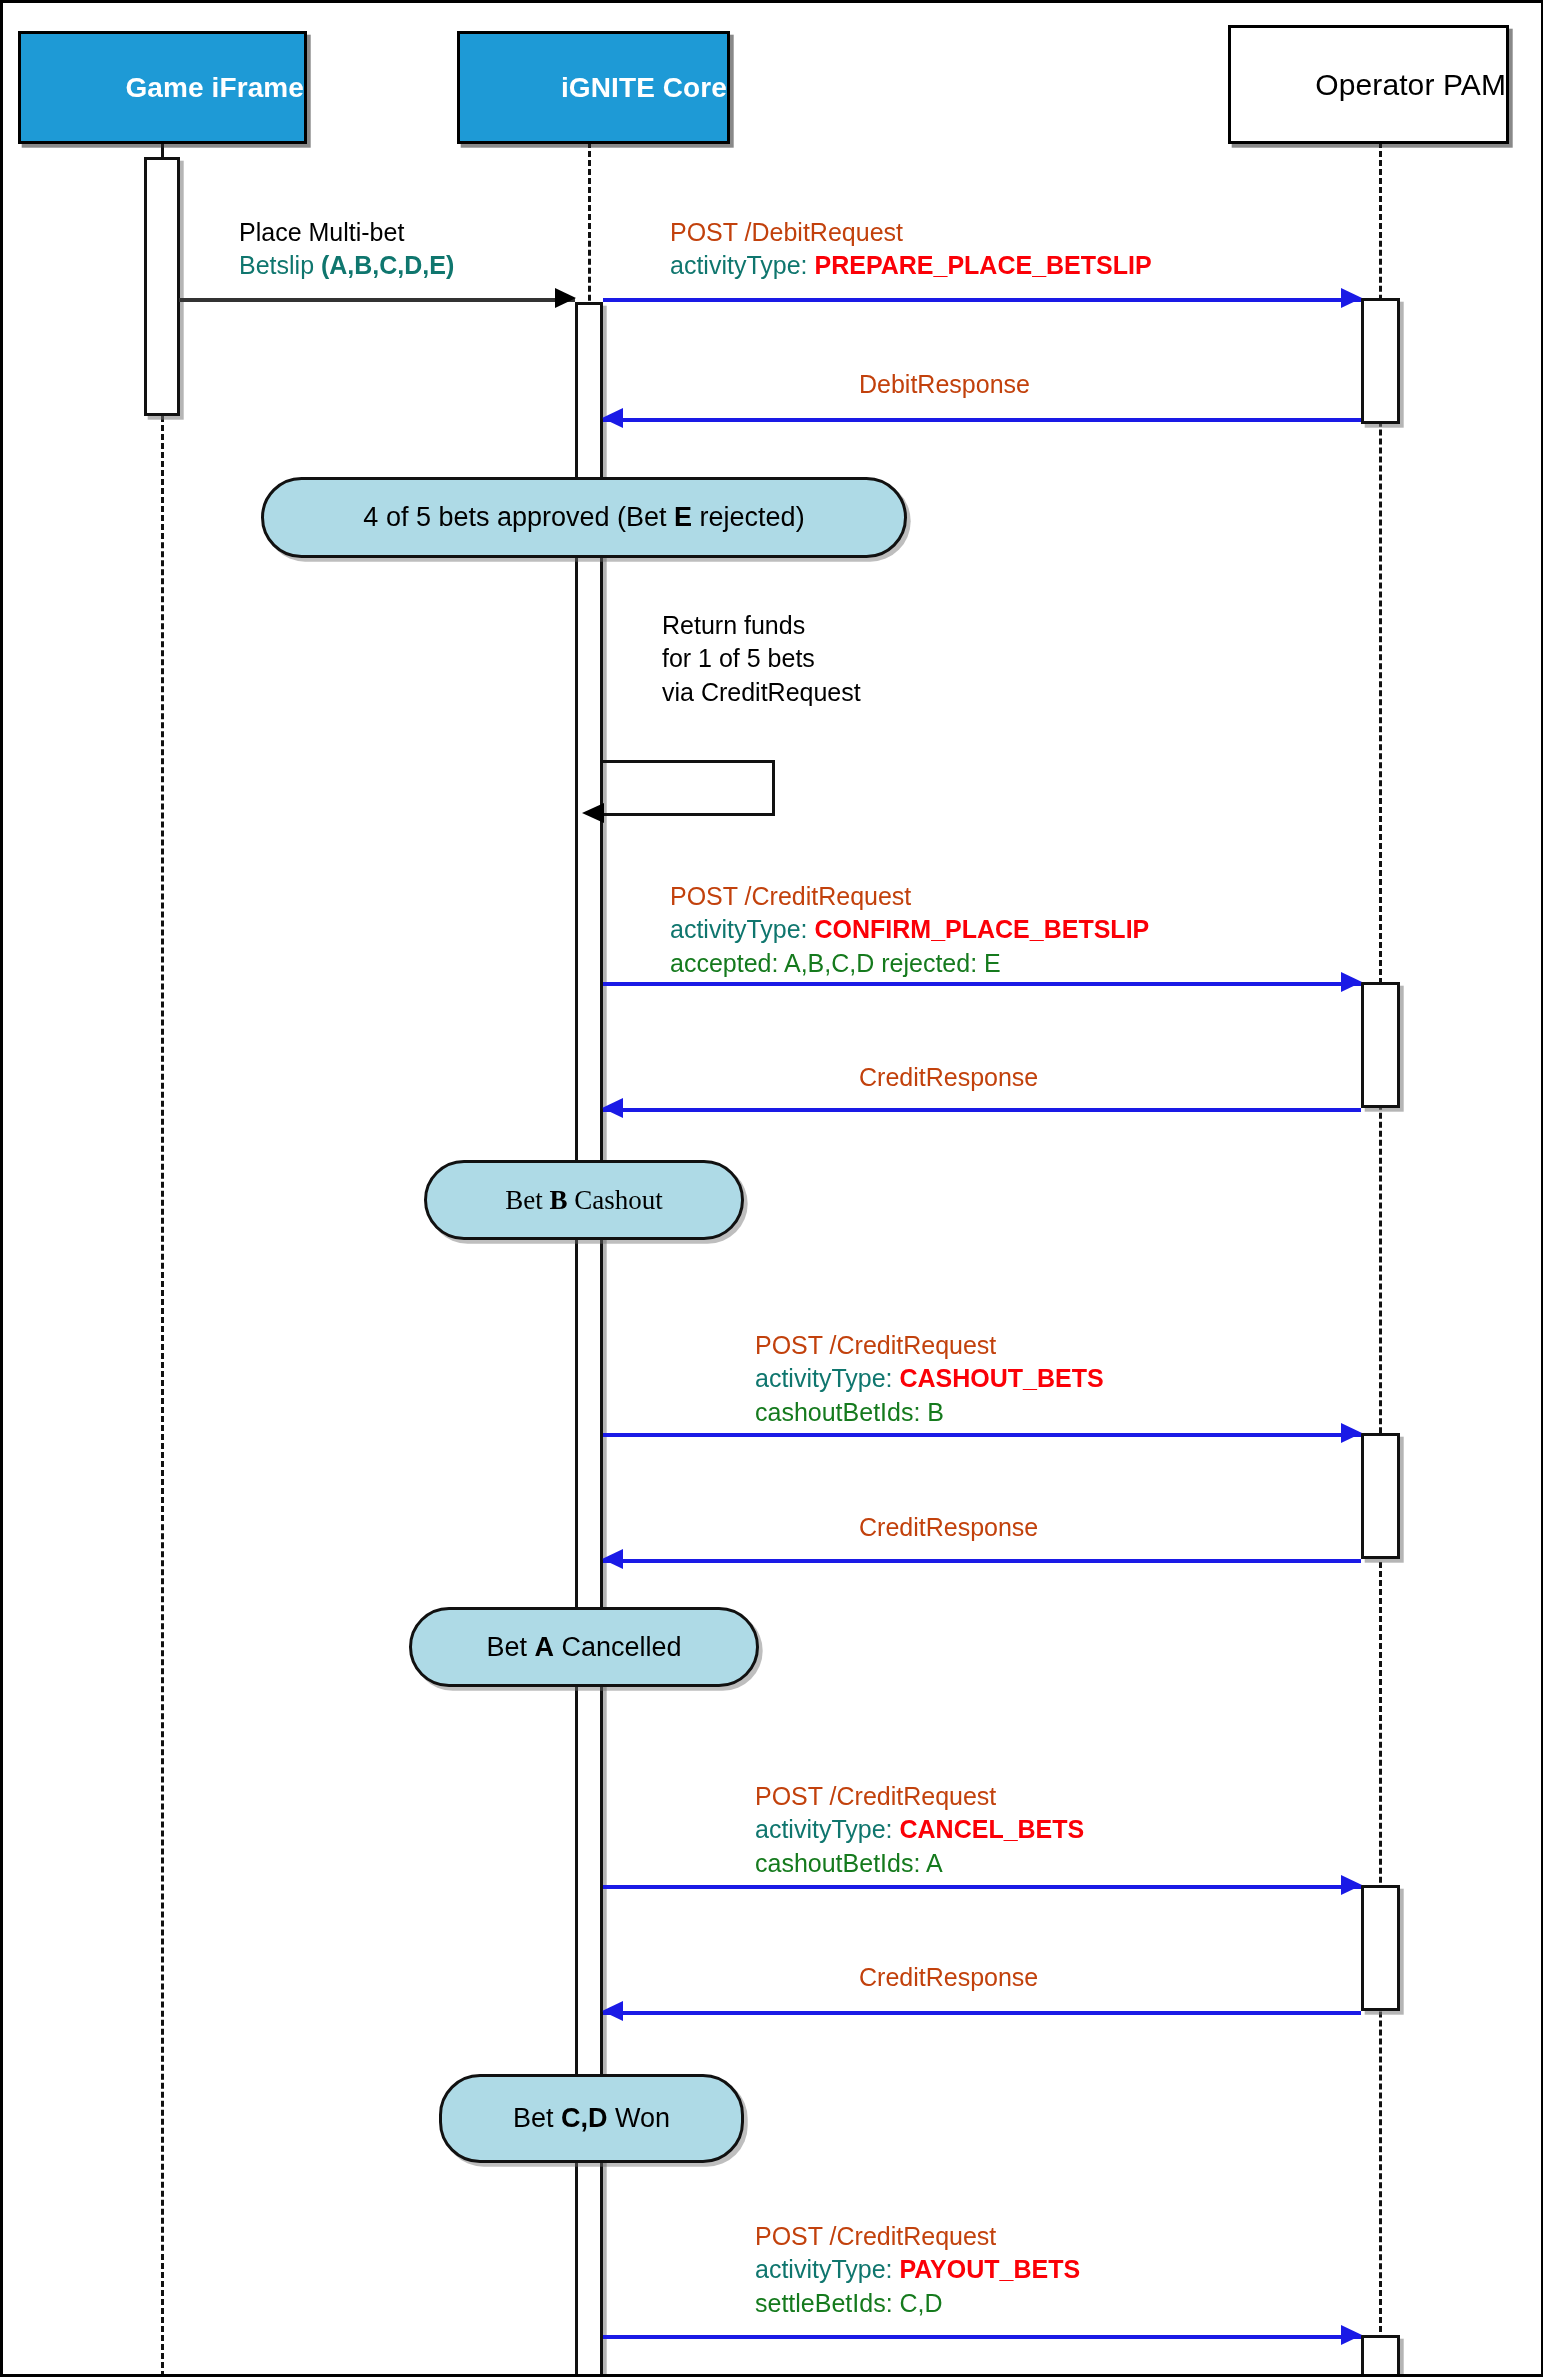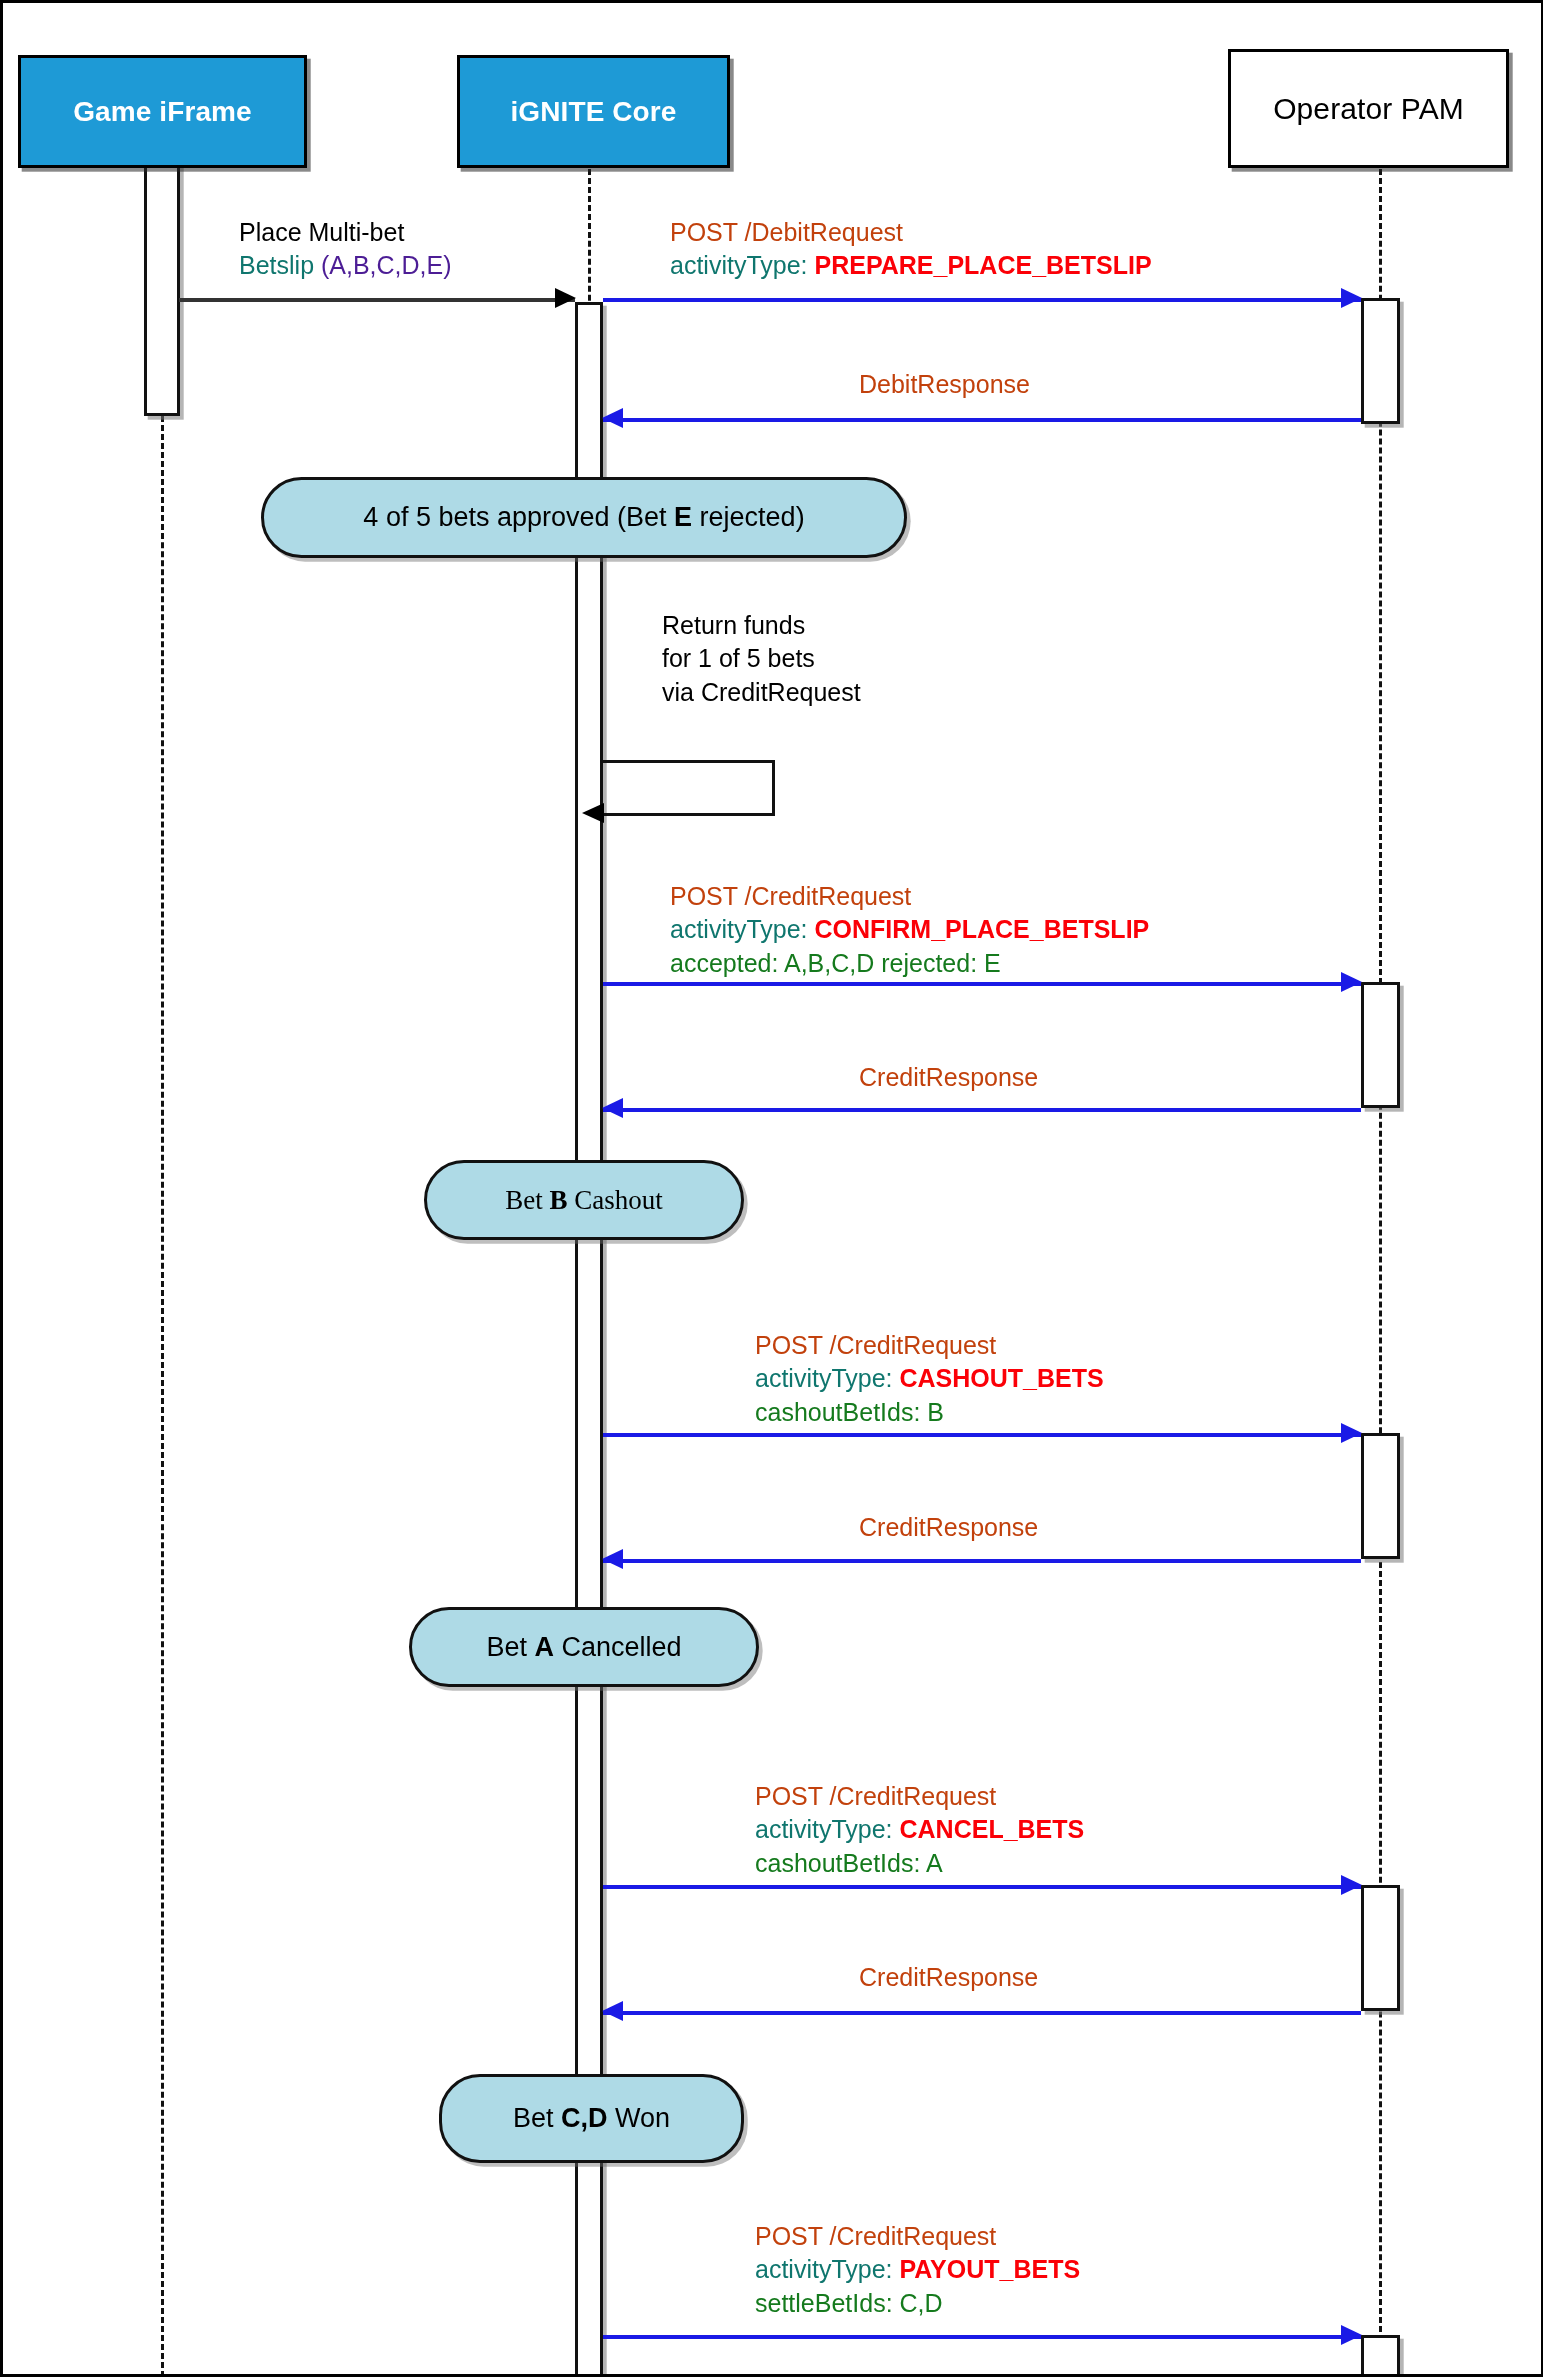--- a/index.html
+++ b/index.html
@@ -20,26 +20,25 @@
     box-sizing: border-box;
   }
 
   
   .actor-box {
     position: absolute;
     box-sizing: border-box;
     border: 3.7px solid #000000;
     display: flex;
     align-items: center;
-    justify-content: center;
+    justify-content: flex-end;
     font-size: 28px;
     font-weight: bold;
     letter-spacing: 0.1px;
     box-shadow: 3.7px 3.7px 0 rgba(40,40,40,0.55);
-    margin-top: 24px;
   }
   .actor-box.blue {
     background: #1e9ad6;
     color: #ffffff;
   }
   .actor-box.plain {
     background: #ffffff;
     color: #000000;
     font-weight: normal;
     font-size: 30px;
@@ -114,21 +113,21 @@
   .label {
     position: absolute;
     font-size: 25px;
     line-height: 1.33;
     white-space: nowrap;
     color: #000000;
   }
   .label .t-blue  { color: #c2410c; }
   .label .t-red   { color: #fb0007; font-weight: bold; }
   .label .t-green { color: #157a1d; }
-  .label .t-green-b { color: #4c1d95; font-weight: normal; }
+  .label .t-green-b { color: #0f766e; font-weight: bold; }
   .label .t-black { color: #0f766e; }
 
   
   .note {
     position: absolute;
     box-sizing: border-box;
     background: #aedae6;
     border: 3.7px solid #111111;
     border-radius: 41px;
     display: flex;

